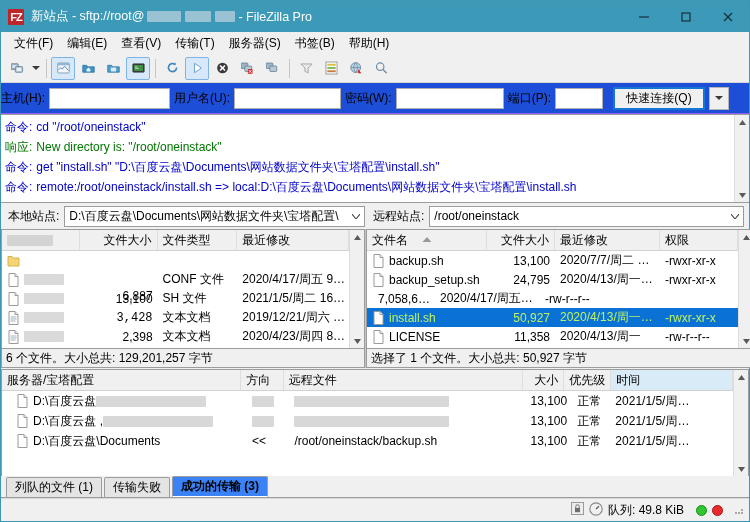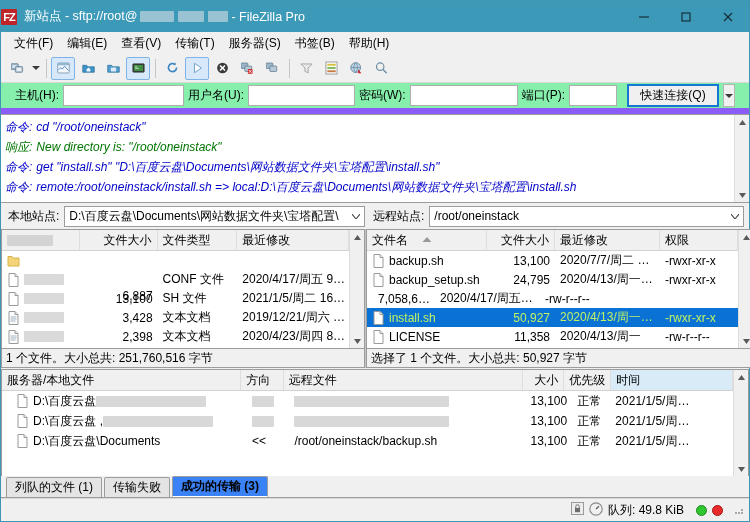--- a/index.html
+++ b/index.html
@@ -18,21 +18,21 @@
     border: 1px solid #3f96b4;
     background: #f0f0f0;
     display: flex; flex-direction: column;
   }
 
   
   .titlebar {
     height: 31px; min-height: 31px;
     background: #3c9ab8;
     display: flex; align-items: center;
-    padding-left: 0;
+    padding-left: 7px;
     color: #ffffff;
   }
   .fz-logo {
     width: 16px; height: 16px;
     background: #bf2428;
     color: #fff; font-size: 11px; font-weight: bold;
     display: flex; align-items: center; justify-content: center;
     border-radius: 1px; margin-right: 7px;
     font-family: "Liberation Sans", sans-serif;
     letter-spacing: -1px;
@@ -89,25 +89,25 @@
     border: 1px solid transparent;
     border-radius: 2px;
   }
   .tb-btn.active { border-color: #7eb4e8; background: #d6e8fa; }
   .tb-sep { width: 1px; height: 19px; background: #c6c6c6; margin: 0 4px; }
   .tb-caret { width: 12px; height: 23px; display:flex; align-items:center; justify-content:center; }
 
   
   .quickbar {
     height: 31px; min-height: 31px;
-    background: #86efac;
-    display: flex; align-items: center;
-    padding: 0 14px;
+    background: #1d4ed8;
+    display: flex; align-items: center;
+    padding: 0 0;
     gap: 4px;
-    border-bottom: 6px solid #8b5cf6;
+    border-bottom: 1px solid #8b5cf6;
   }
   .qc-label { font-size: 12px; white-space: nowrap; }
   .qc-input {
     height: 21px;
     border: 1px solid #aeaeae;
     background: #fff;
     font-size: 12px;
     padding: 1px 3px;
     font-family: "Liberation Sans", sans-serif;
   }
@@ -134,21 +134,20 @@
 
   
   .logpanel {
     height: 89px; min-height: 89px;
     background: #fff;
     border: 1px solid #9c9c9c;
     border-left: 0; border-right: 0;
     display: flex;
     position: relative;
     overflow: hidden;
-    font-style: italic;
   }
   .logrows { flex: 1; padding: 2px 0 0 4px; overflow: hidden; }
   .logrow {
     display: flex; align-items: baseline;
     height: 20px; line-height: 20px;
     font-size: 12px; white-space: nowrap;
   }
   .log-cmd { color: #0000c8; margin-right: 4px; }
   .log-resp-key { color: #007500; margin-right: 4px; }
   .log-text-blue { color: #0000c8; }
@@ -578,21 +577,21 @@
                     <path d="M1.5 0.5 h6 l3 3 v10 h-9 Z" fill="#fdfdfd" stroke="#9a9a9a"></path>
                     <path d="M7.5 0.5 v3 h3" fill="#e8e8e8" stroke="#9a9a9a"></path>
                     <g stroke="#8aa0b2" stroke-width=".8">
                       <line x1="3" y1="6" x2="9" y2="6"></line>
                       <line x1="3" y1="8" x2="9" y2="8"></line>
                       <line x1="3" y1="10" x2="8" y2="10"></line>
                     </g>
                   </svg>
                   <span class="redact" style="width: 40px; background: rgb(217, 217, 217);"></span>
                 </div>
-                <div class="cell num" style="width: 78px;">3,428</div>
+                <div class="cell num" style="width: 78px; font-family: Liberation Mono, monospace;">3,428</div>
                 <div class="cell " style="width: 80px;">文本文档</div>
                 <div class="cell " style="width: 112px;">2019/12/21/周六 …</div>
               </div>
               <div class="row">
                 <div class="cell name" style="width: 78px;">
                   <svg width="12" height="14" viewBox="0 0 12 14" class="ico">
                     <path d="M1.5 0.5 h6 l3 3 v10 h-9 Z" fill="#fdfdfd" stroke="#9a9a9a"></path>
                     <path d="M7.5 0.5 v3 h3" fill="#e8e8e8" stroke="#9a9a9a"></path>
                     <g stroke="#8aa0b2" stroke-width=".8">
                       <line x1="3" y1="6" x2="9" y2="6"></line>
@@ -614,21 +613,21 @@
                 <path d="M3.5 0 L7 5 H0 Z" fill="#5a5a5a"></path>
               </svg>
           </div>
           <div class="arrow">
             <svg width="7" height="5" viewBox="0 0 7 5">
                 <path d="M0 0 H7 L3.5 5 Z" fill="#5a5a5a"></path>
               </svg>
           </div>
         </div>
       </div>
-      <div class="statusline">1 个文件。大小总共: 251,760,516 字节</div>
+      <div class="statusline">6 个文件。大小总共: 129,201,257 字节</div>
     </div>
 
     <div class="panel right">
       <div class="list-wrap">
         <div class="list-inner">
           <div class="hdr" id="remote-hdr">
               <div class="hc" style="width: 120px;">
                 <span>文件名</span>
                 <span class="sort-caret"><svg width="9" height="5" viewBox="0 0 9 5">
                     <path d="M4.5 0 L9 5 H0 Z" fill="#9a9a9a"></path>
@@ -714,21 +713,21 @@
         </div>
       </div>
       <div class="statusline">选择了 1 个文件。大小总共: 50,927 字节</div>
     </div>
   </div>
 
   <div class="queue">
     <div class="q-inner">
       <div class="hdr" id="queue-hdr">
           <div class="hc" style="width: 380px;">
-            <span>服务器/本地文件</span>
+            <span>服务器/宝塔配置</span>
           </div>
           <div class="hc" style="width: 62px;">
             <span>方向</span>
           </div>
           <div class="hc" style="width: 380px;">
             <span>远程文件</span>
           </div>
           <div class="hc num" style="width: 60px;">
             <span>大小</span>
           </div>

